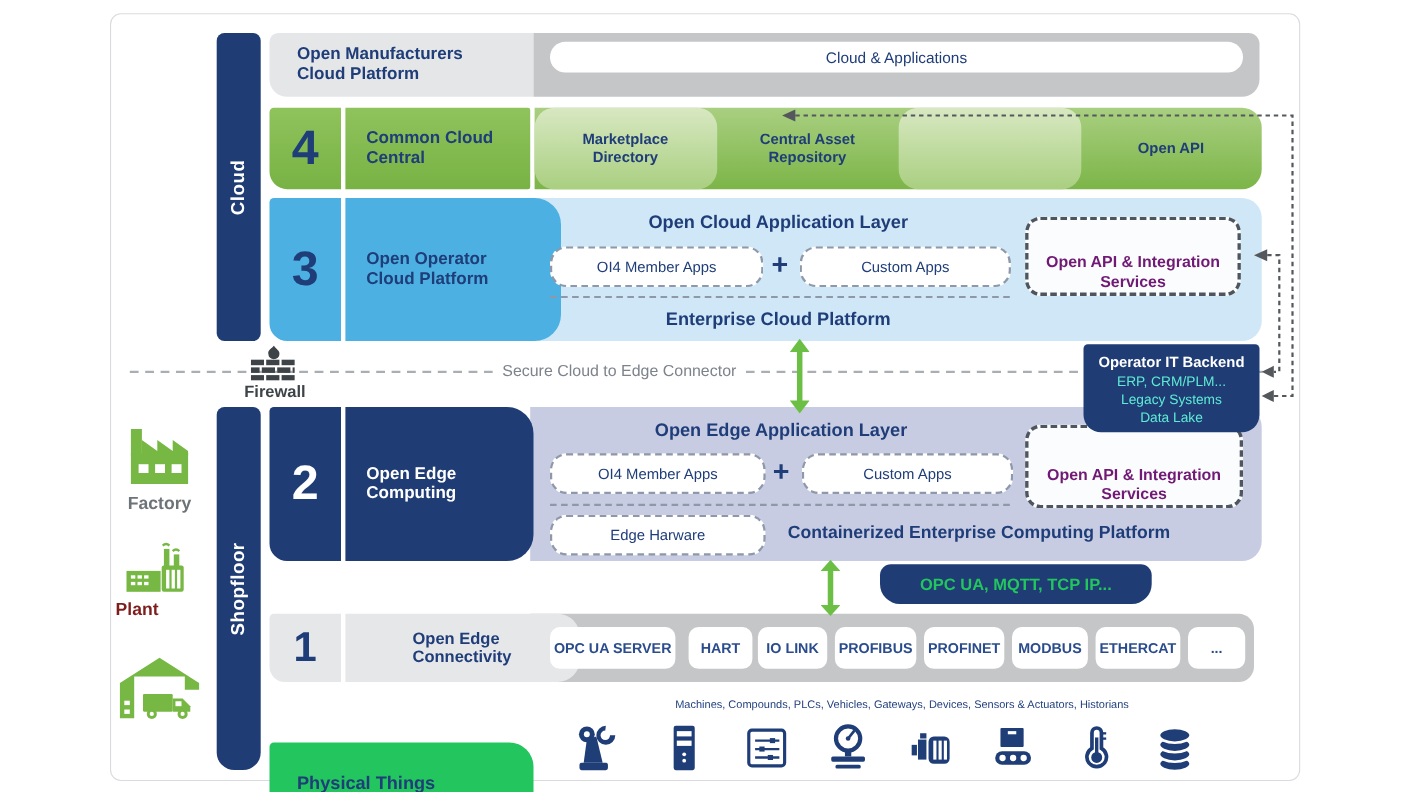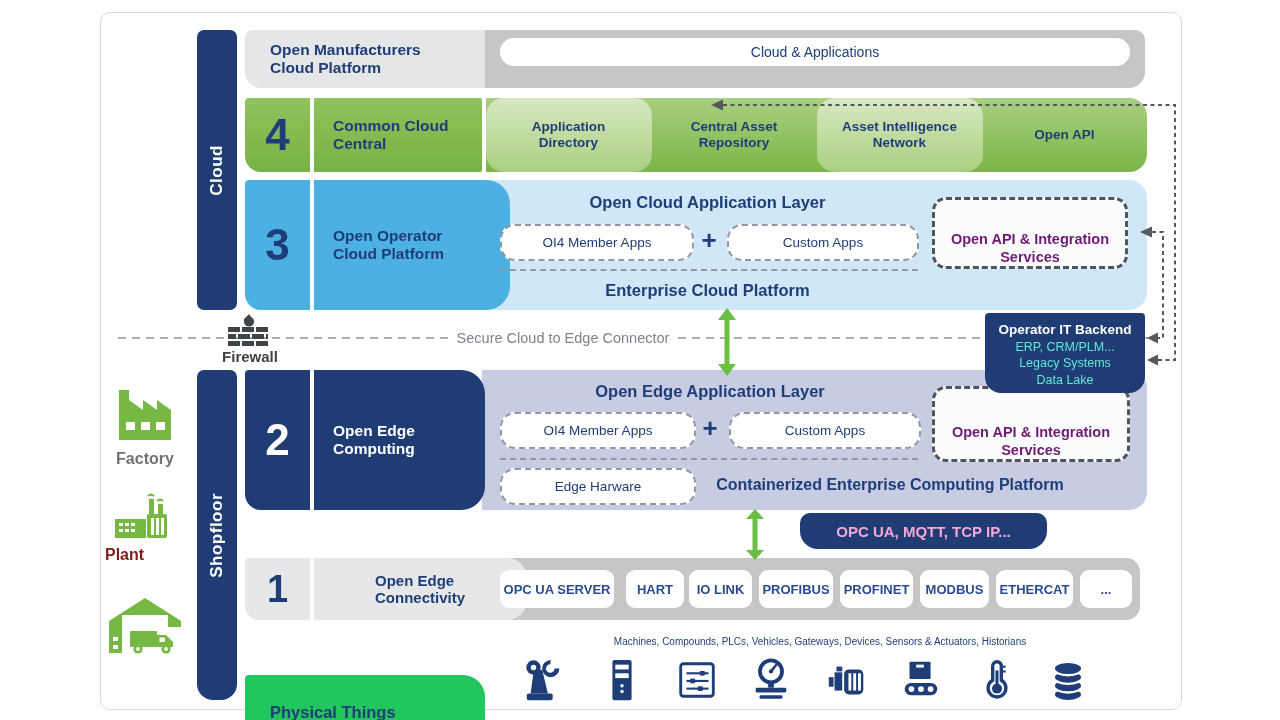--- a/index.html
+++ b/index.html
@@ -47,27 +47,24 @@
   <div class="abs flexc numbox navytxt" style="left:245px;top:98px;width:65px;height:74px;background:linear-gradient(#8FC35C,#78B244);border-radius:4px 0 0 16px;">
     <span>4</span>
   </div>
   <div class="abs flexl" style="left:314px;top:98px;width:168px;height:74px;background:linear-gradient(#8FC35C,#78B244);border-radius:0 2px 2px 0;">
     <span class="rowlabel navytxt" style="width:130px;">Common Cloud Central</span>
   </div>
   <div class="abs" style="left:486px;top:98px;width:661px;height:74px;background:linear-gradient(#A9CF80,#7CB548);border-radius:0 18px 18px 0;">
     <div class="abs" style="left:0;top:0;width:166px;height:74px;background:linear-gradient(#D8E8C2,#A9CF80);border-radius:18px;"></div>
     <div class="abs" style="left:331px;top:0;width:166px;height:74px;background:linear-gradient(#D8E8C2,#A9CF80);border-radius:18px;"></div>
     <div class="abs flexc seglabel" style="left:0;top:0;width:165px;height:74px;">
-        <span style="width:110px;">Application Directory</span>
+        <span style="width:110px;">Marketplace Directory</span>
       </div>
     <div class="abs flexc seglabel" style="left:165px;top:0;width:166px;height:74px;">
         <span style="width:110px;">Central Asset Repository</span>
-      </div>
-    <div class="abs flexc seglabel" style="left:331px;top:0;width:165px;height:74px;">
-        <span style="width:130px;">Asset Intelligence Network</span>
       </div>
     <div class="abs flexc seglabel" style="left:496px;top:0;width:165px;height:74px;">
         <span>Open API</span>
       </div>
   </div>
 </div>
 
 <div class="abs">
   <div class="abs" style="left:482px;top:180px;width:665px;height:130px;background:#CFE7F7;border-radius:0 18px 18px 0;"></div>
   <div class="abs flexc numbox navytxt" style="left:245px;top:180px;width:65px;height:130px;background:#4CB1E2;border-radius:4px 0 0 16px;">
@@ -143,21 +140,21 @@
 <div class="abs" style="left:985px;top:313px;width:160px;height:80px;background:#1F3C74;border-radius:4px 4px 16px 16px;text-align:center;">
   <div style="color:#fff;font-weight:bold;font-size:13.5px;margin-top:9px;">Operator IT Backend</div>
   <div style="color:#5eead4;font-size:12.5px;line-height:1.3;margin-top:2px;">
     <div>ERP, CRM/PLM...</div>
     <div>Legacy Systems</div>
     <div>Data Lake</div>
   </div>
 </div>
 
 <div class="abs flexc" style="left:800px;top:513px;width:247px;height:36px;background:#1F3C74;border-radius:10px 10px 18px 18px;">
-  <span style="color:#f9a8d4;font-weight:bold;font-size:15px;">OPC UA, MQTT, TCP IP...</span>
+  <span style="color:#22c55e;font-weight:bold;font-size:15px;">OPC UA, MQTT, TCP IP...</span>
 </div>
 
 <div class="abs">
   <div class="abs" style="left:482px;top:558px;width:658px;height:62px;background:#C5C6C7;border-radius:0 14px 14px 0;"></div>
   <div class="abs flexc numbox navytxt" style="left:245px;top:558px;width:65px;height:62px;background:#E6E7E9;border-radius:4px 0 0 14px;font-size:38px;">
     <span>1</span>
   </div>
   <div class="abs flexl" style="left:314px;top:558px;width:171px;height:62px;background:#E6E7E9;border-radius:0 20px 20px 0;padding-left:42px;">
     <span class="rowlabel navytxt" style="font-size:15px;width:110px;">Open Edge Connectivity</span>
   </div>

